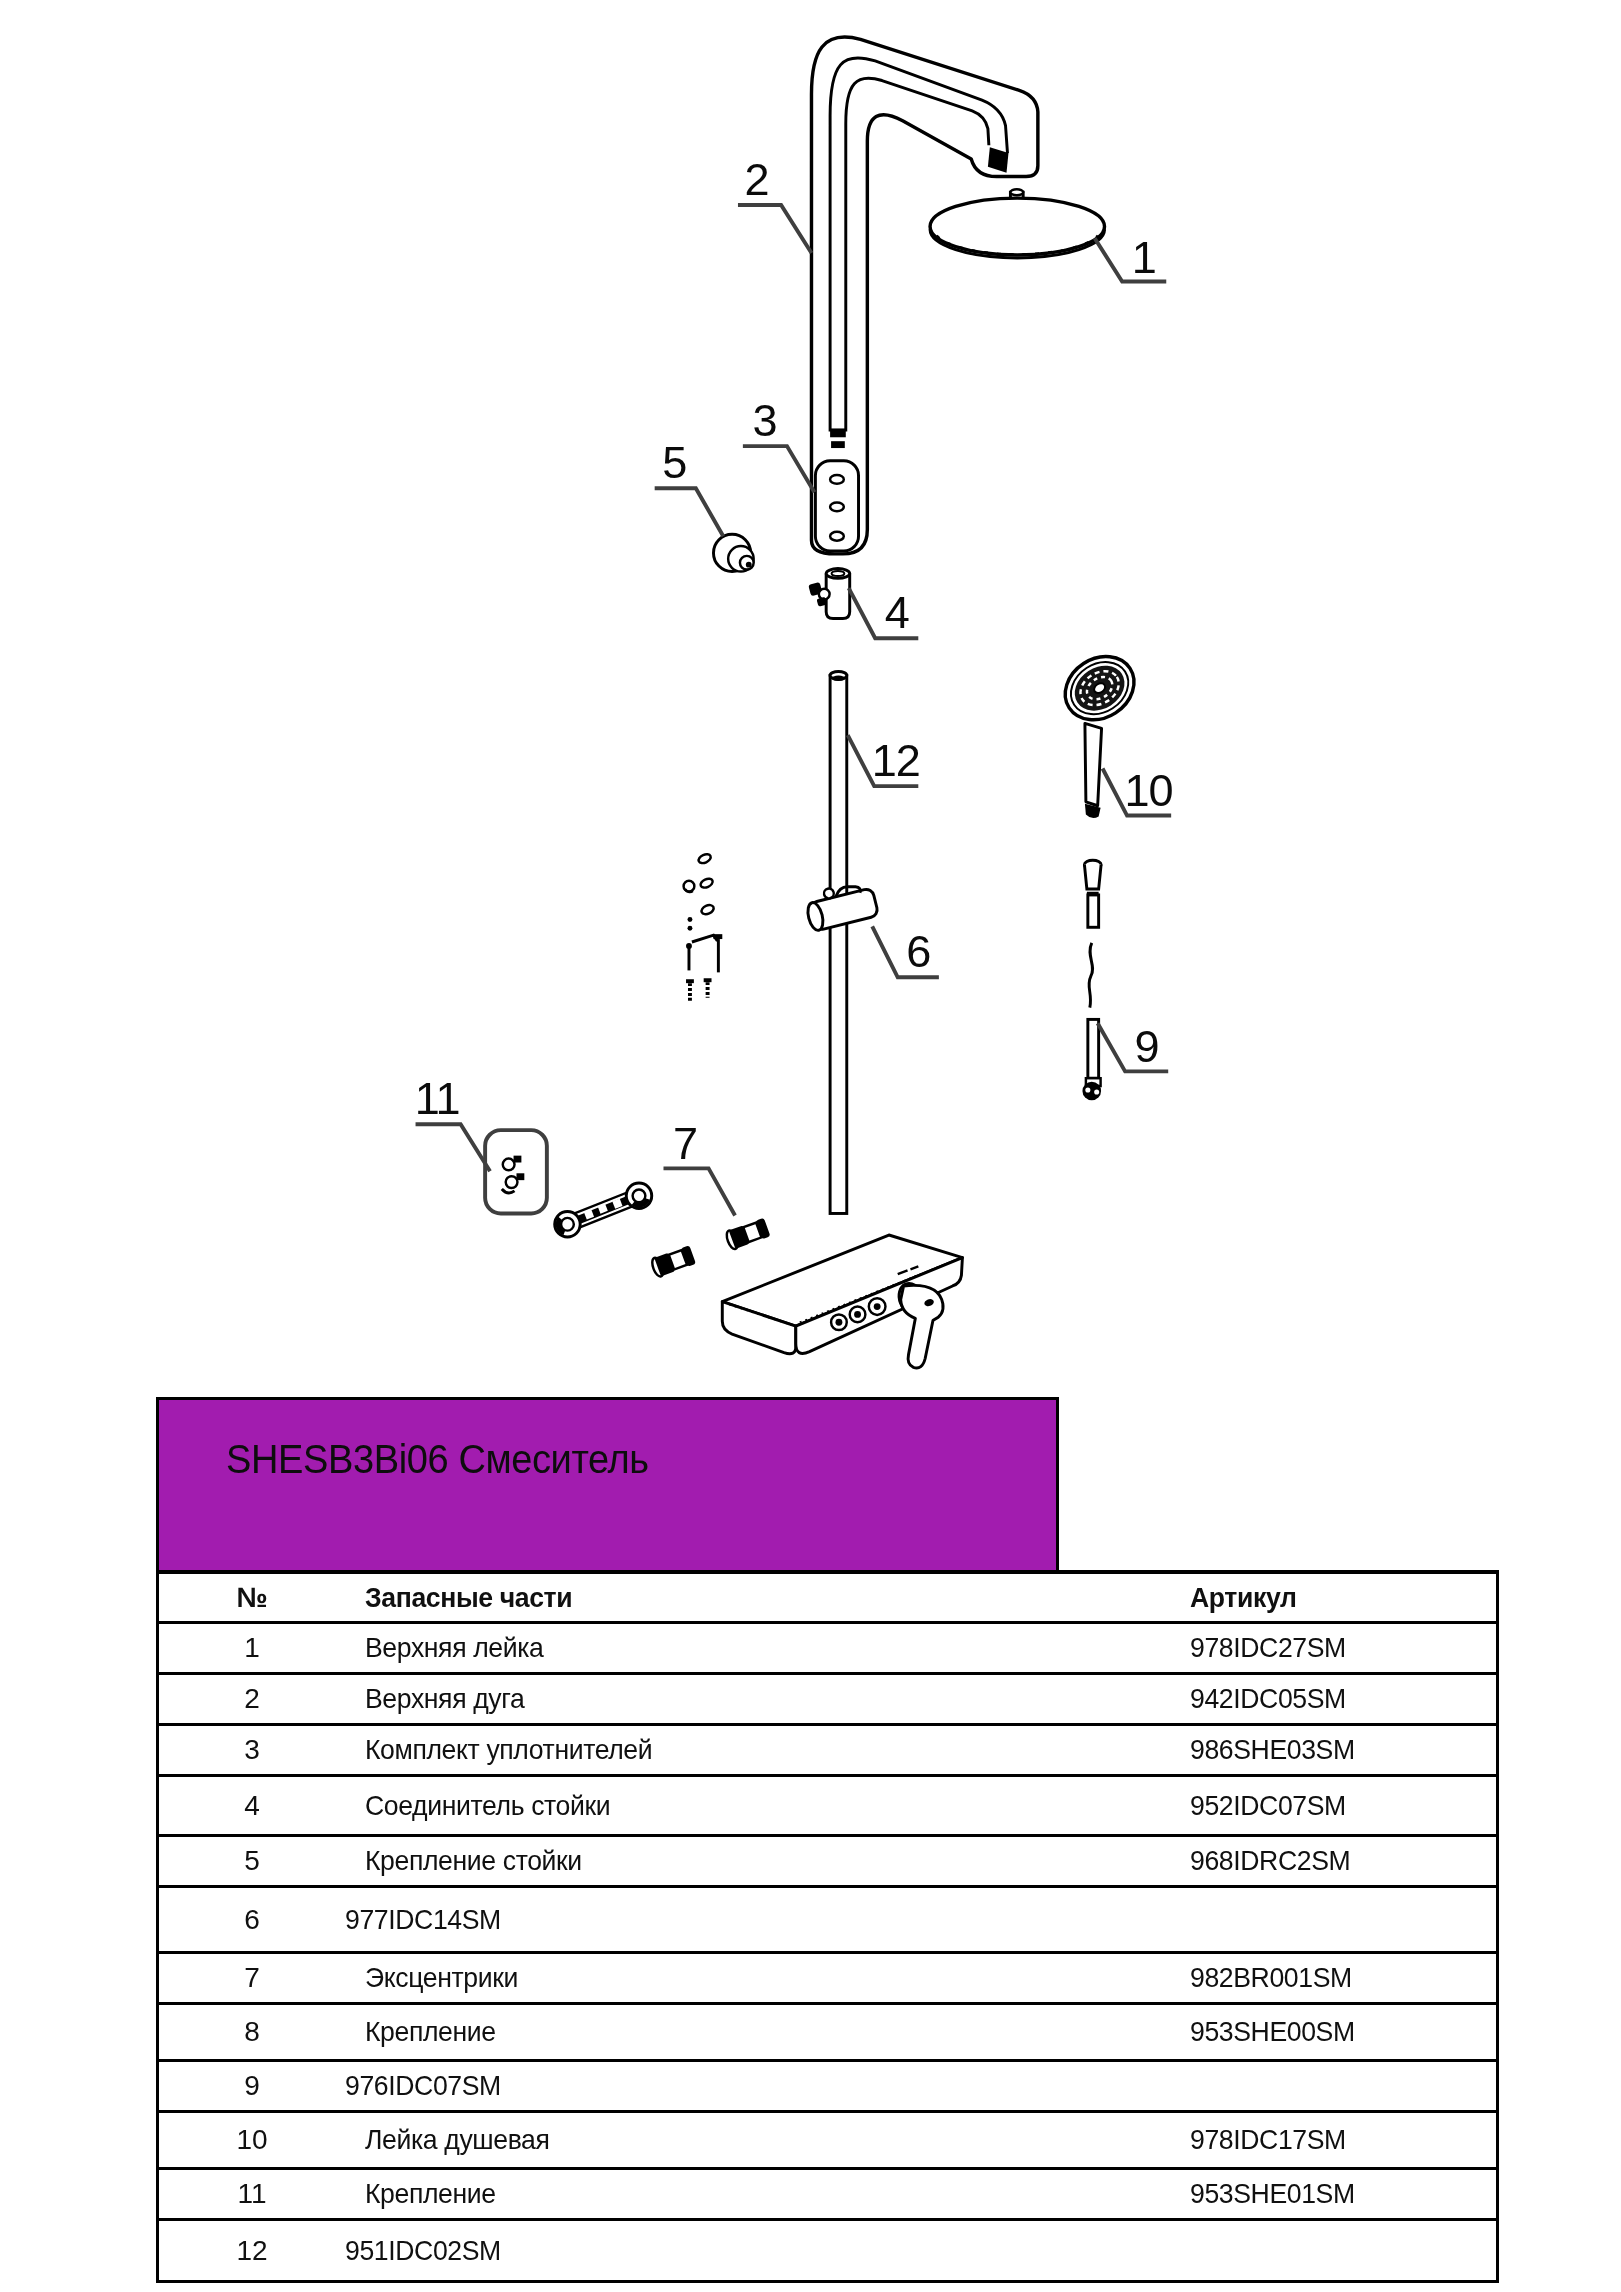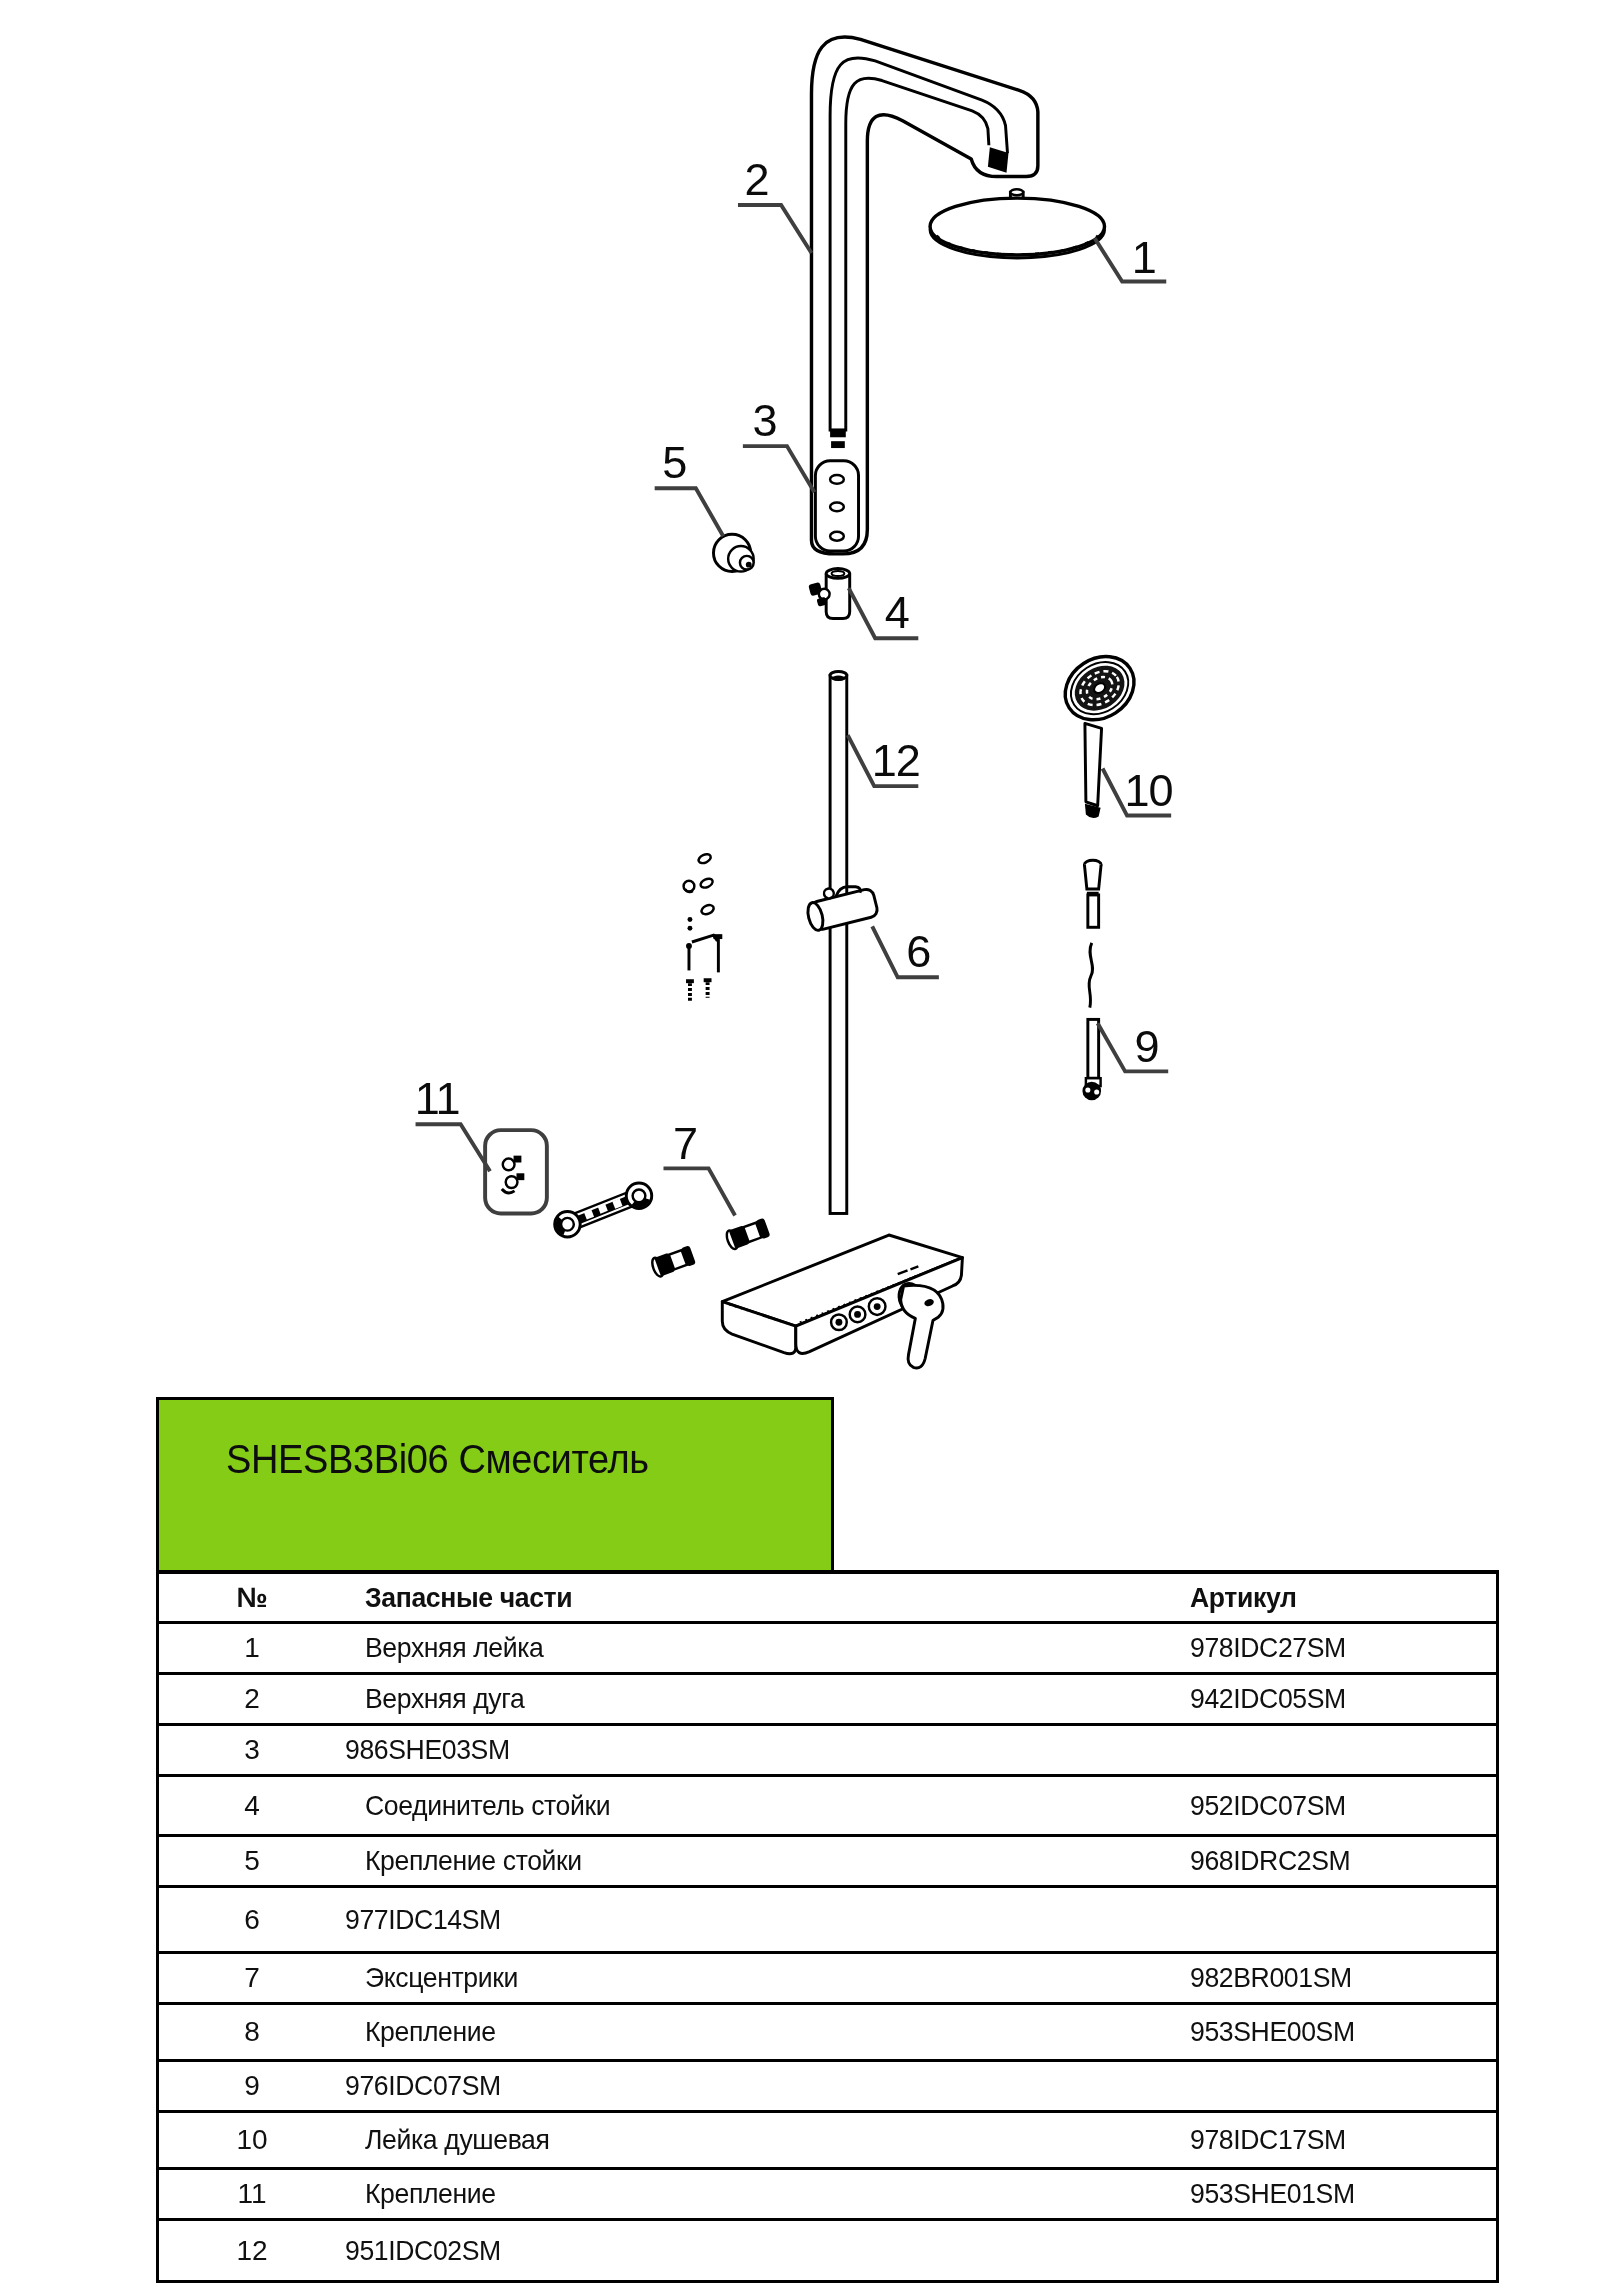--- a/index.html
+++ b/index.html
@@ -10,22 +10,22 @@
     font-family:"Liberation Sans",sans-serif;
     overflow:hidden;
   }
   .diagram-svg{position:absolute;left:0;top:0;}
   .leader{fill:none;stroke:#3f3f3f;stroke-width:4;stroke-linejoin:miter;}
   .callout text{
     font-family:"Liberation Sans",sans-serif;
     font-size:46px;fill:#0b0b0b;text-anchor:middle;letter-spacing:-1px;
   }
   .title-box{
-    position:absolute;left:156px;top:1397px;width:678px;height:177px;
-    border:3.9px solid #000;box-sizing:border-box;background:#84cc16;
+    position:absolute;left:156px;top:1397px;width:903px;height:177px;
+    border:3.9px solid #000;box-sizing:border-box;background:#a21caf;
     padding:29px 0 0 67px;
   }
   .title-line{display:block;font-size:40px;line-height:60px;color:#0d0d0d;white-space:nowrap;}
   .cond{display:inline-block;transform:scaleX(0.95);transform-origin:0 50%;letter-spacing:-0.4px;}
   .parts-table{
     position:absolute;left:156px;top:1570px;width:1343px;
     border:3.9px solid #000;border-top-width:4.9px;box-sizing:border-box;background:#fff;
   }
   .trow{
     display:grid;grid-template-columns:186px 845px 1fr;
@@ -278,20 +278,21 @@
       <span class="col-name"><span class="cond">Верхняя лейка</span></span>
       <span class="col-article"><span class="cond">978IDC27SM</span></span>
     </div>
     <div class="trow">
       <span class="col-no">2</span>
       <span class="col-name"><span class="cond">Верхняя дуга</span></span>
       <span class="col-article"><span class="cond">942IDC05SM</span></span>
     </div>
     <div class="trow">
       <span class="col-no">3</span>
+      <span class="col-name"><span class="cond">Комплект уплотнителей</span></span>
       <span class="col-article"><span class="cond">986SHE03SM</span></span>
     </div>
     <div class="trow">
       <span class="col-no">4</span>
       <span class="col-name"><span class="cond">Соединитель стойки</span></span>
       <span class="col-article"><span class="cond">952IDC07SM</span></span>
     </div>
     <div class="trow">
       <span class="col-no">5</span>
       <span class="col-name"><span class="cond">Крепление стойки</span></span>

